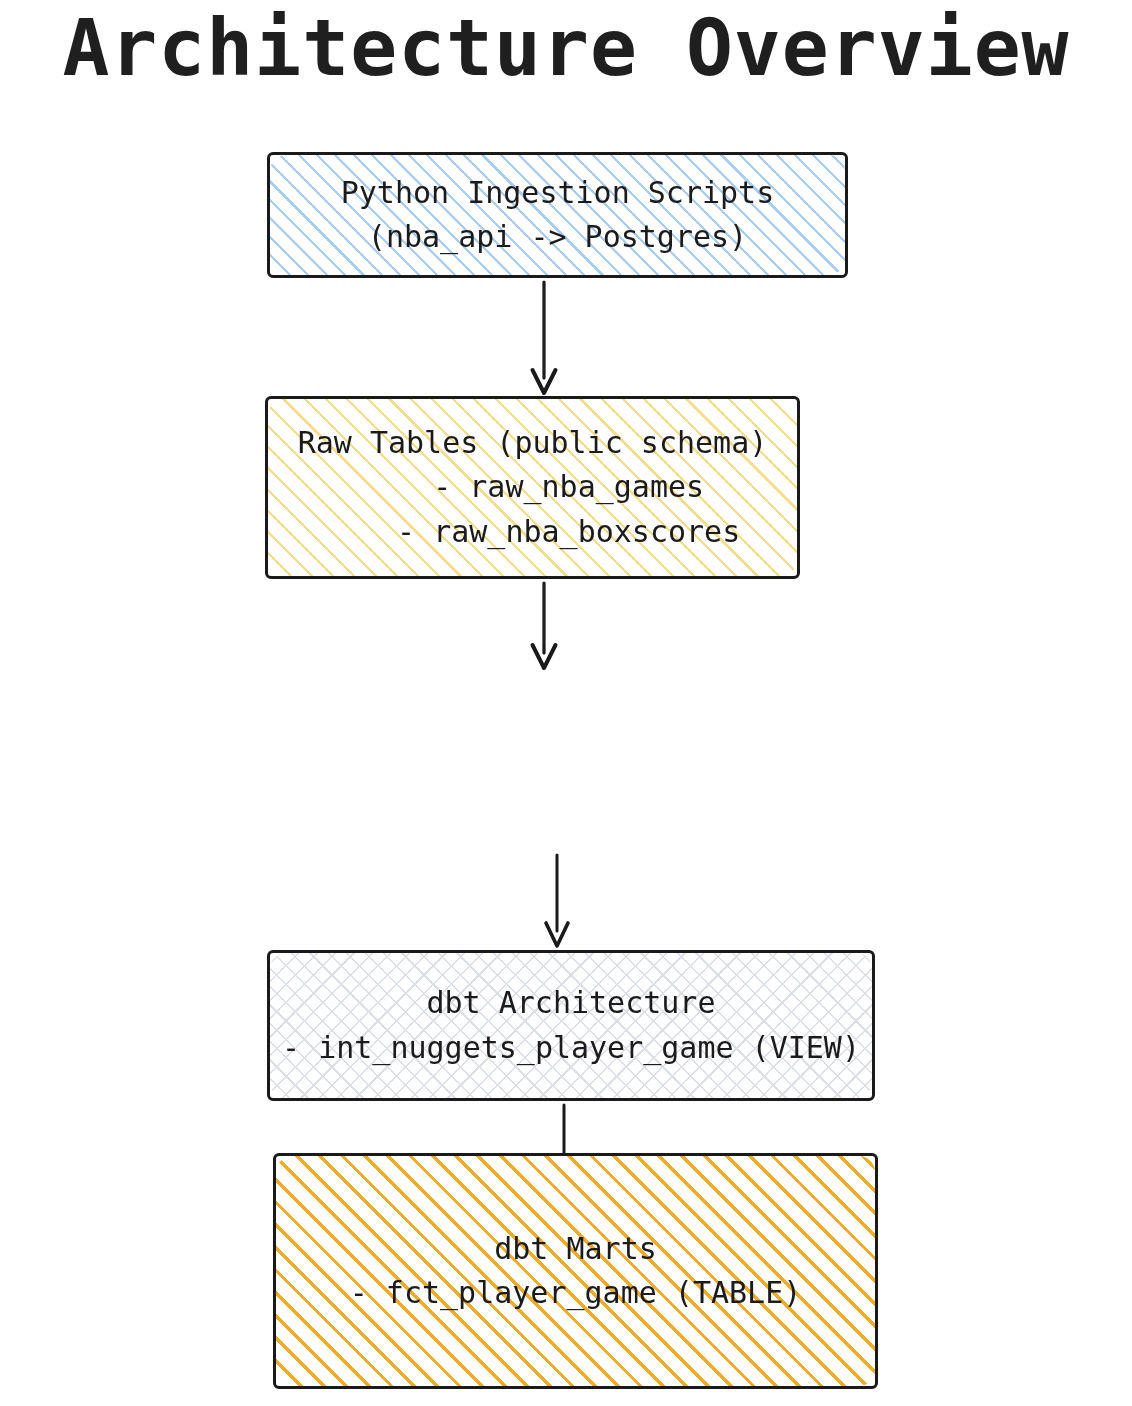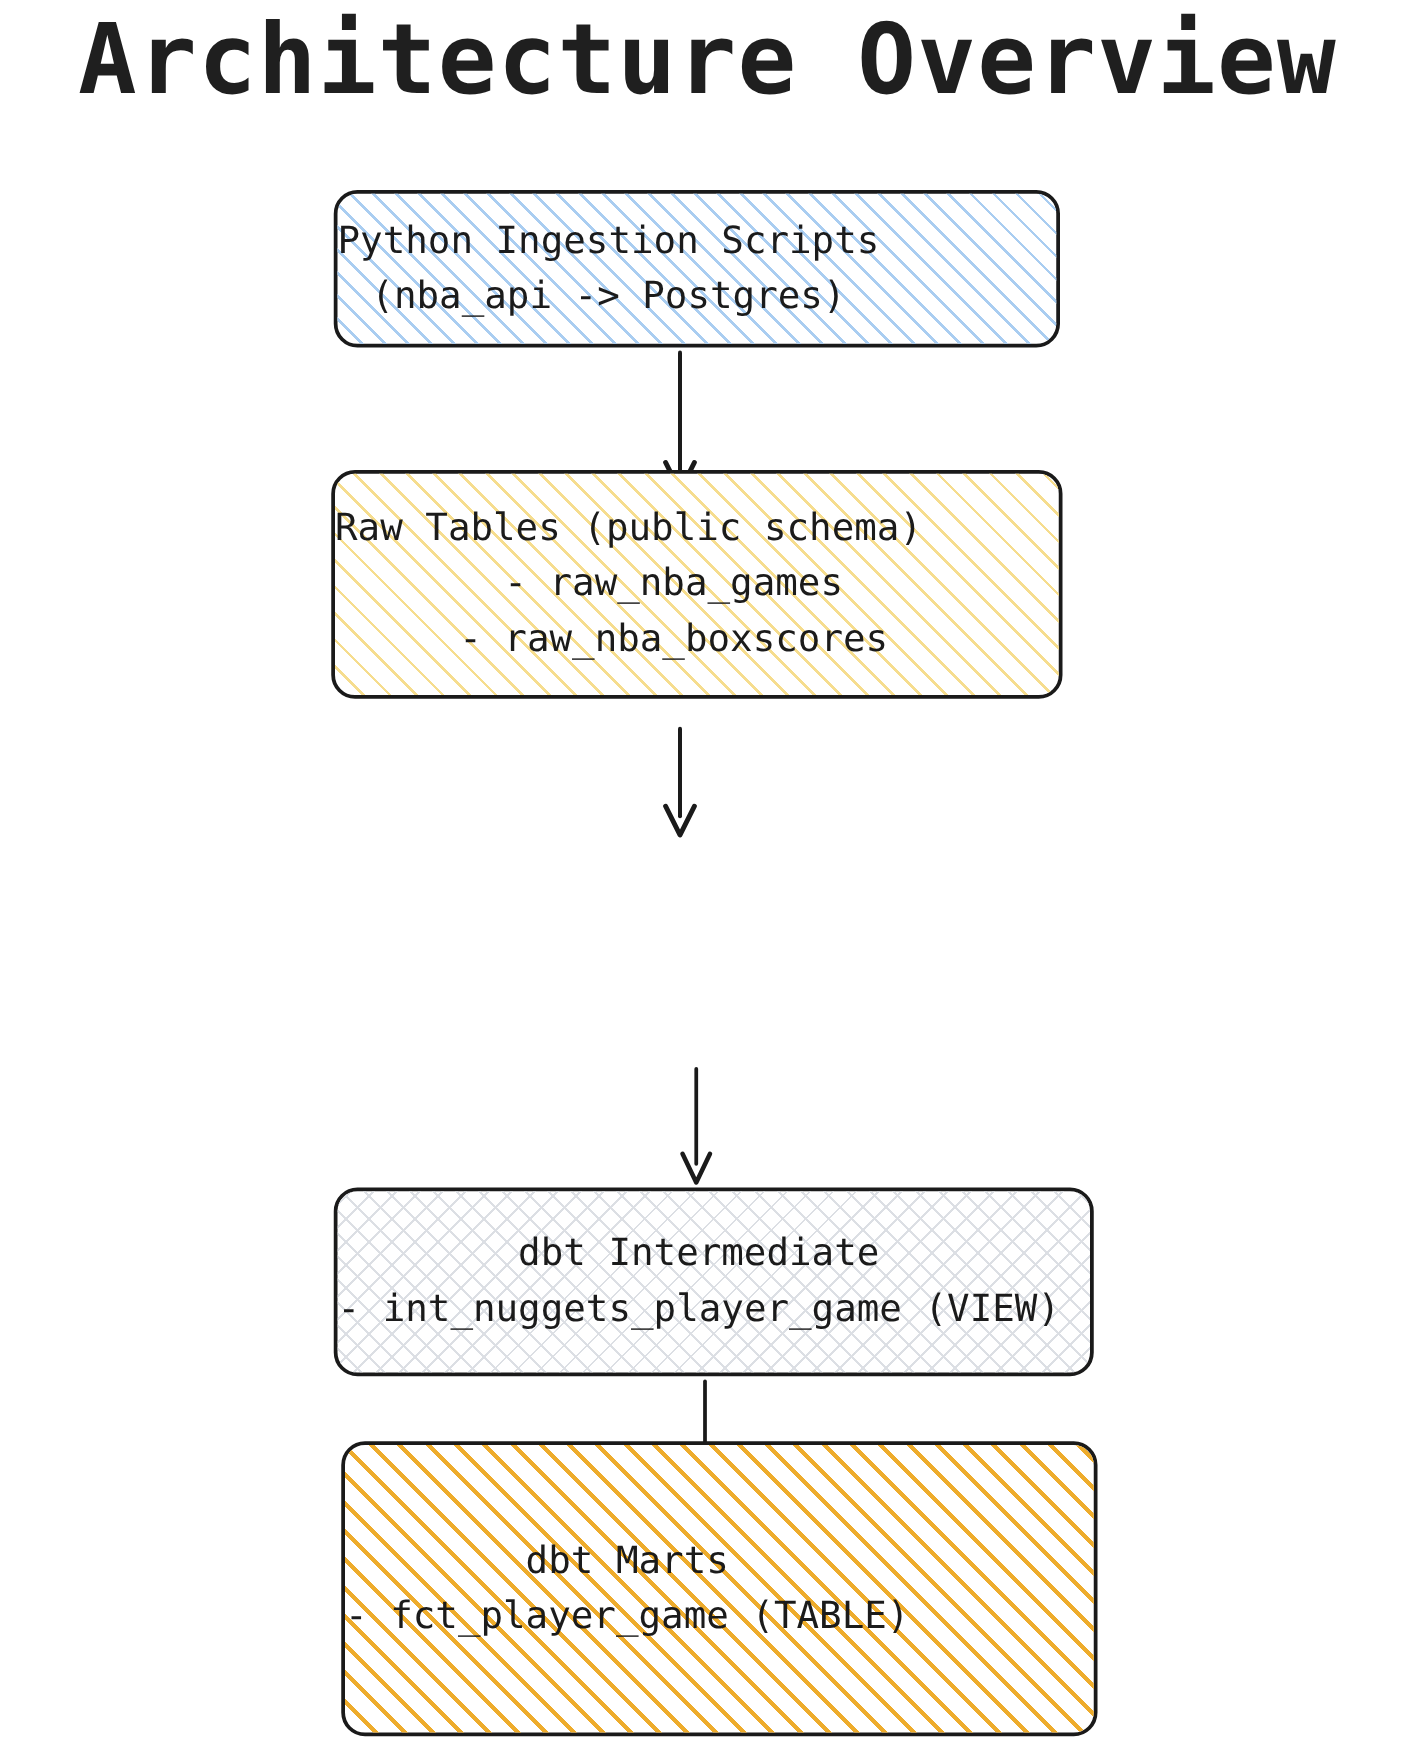--- a/index.html
+++ b/index.html
@@ -35,24 +35,25 @@
     color: #1f1f1f;
     white-space: pre;
     line-height: 1.05;
   }
 
   
   .node {
     position: absolute;
     box-sizing: border-box;
     border: 3px solid #1a1a1a;
-    border-radius: 19px;
+    border-radius: 6px;
     background-color: #ffffff;
     display: flex;
     align-items: center;
+    justify-content: center;
     overflow: visible;
   }
   .node-label {
     position: relative;
     z-index: 2;
     text-align: center;
     white-space: pre;
     color: #1b1b1b;
     font-family: "DejaVu Sans Mono", monospace;
     font-size: 30px;
@@ -99,21 +100,21 @@
   .hatch-orange {
     background-image: repeating-linear-gradient(
       45deg,
       #eeac2c 0px, #eeac2c 3.4px,
       rgba(255,255,255,0) 3.4px, rgba(255,255,255,0) 16px
     );
   }
 
   
   #node-ingestion   { left: 267px; top: 152px;  width: 581px; height: 126px; }
-  #node-raw         { left: 265px; top: 376px;  width: 585px; height: 183px; }
+  #node-raw         { left: 265px; top: 396px;  width: 535px; height: 183px; }
   #node-staging     { left: 267px; top: 672px;  width: 585px; height: 179px; }
   #node-intermediate{ left: 267px; top: 950px;  width: 608px; height: 151px; }
   #node-marts       { left: 273px; top: 1153px; width: 605px; height: 236px; }
 
   
   #node-intermediate .node-label { white-space: pre; }
 
   
   .arrow {
     position: absolute;
@@ -164,21 +165,21 @@
 
   <div class="arrow" id="arrow-3">
     <svg width="40" height="92" viewBox="0 0 40 92" aria-hidden="true">
       <line x1="20" y1="0" x2="20" y2="76" stroke="#1a1a1a" stroke-width="3" stroke-linecap="round"></line>
       <path d="M 9 68 L 20 91 L 31 68" fill="none" stroke="#1a1a1a" stroke-width="3.6" stroke-linecap="round" stroke-linejoin="round"></path>
     </svg>
   </div>
 
   <div class="node" id="node-intermediate">
     <div class="hatch hatch-gray-cross"></div>
-    <div class="node-label">dbt Intermediate
+    <div class="node-label">dbt Architecture
 - int_nuggets_player_game (VIEW)</div>
   </div>
 
   <div class="arrow" id="arrow-4">
     <svg width="40" height="94" viewBox="0 0 40 94" aria-hidden="true">
       <line x1="20" y1="0" x2="20" y2="78" stroke="#1a1a1a" stroke-width="3" stroke-linecap="round"></line>
       <path d="M 9 70 L 20 93 L 31 70" fill="none" stroke="#1a1a1a" stroke-width="3.6" stroke-linecap="round" stroke-linejoin="round"></path>
     </svg>
   </div>
 

